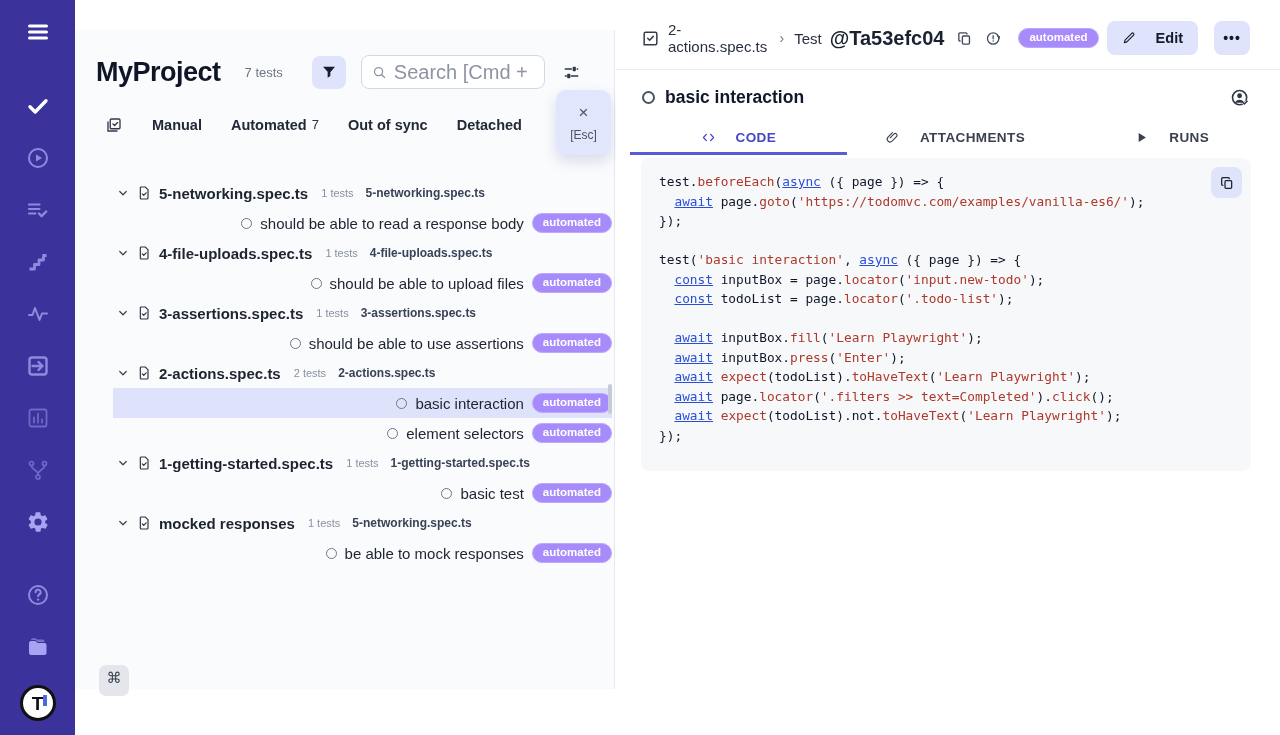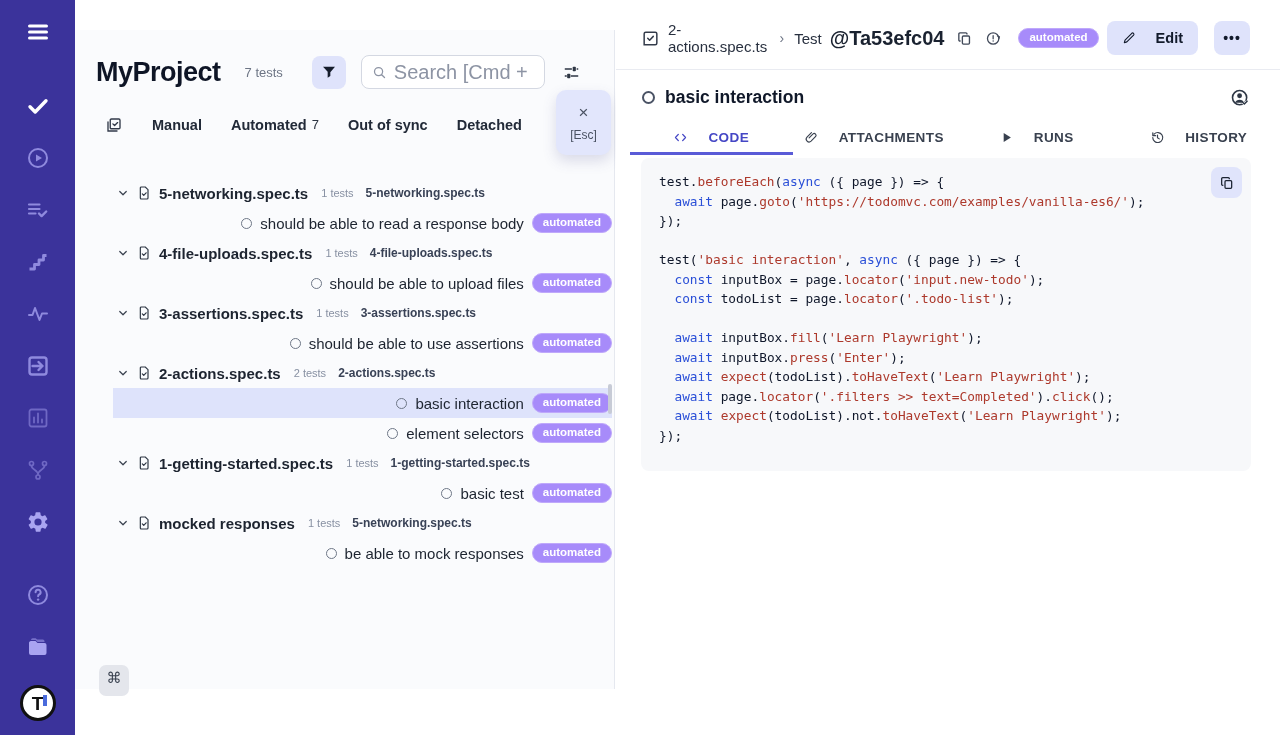--- a/index.html
+++ b/index.html
@@ -104,21 +104,21 @@
   .dtab.active { color:#4547c5; border-bottom-color:#5a5bd7; }
 
   .code-card { margin:3px 29px 0 25px; background:#f7f8fa; border-radius:8px; position:relative;
                padding:14px 18px; min-height:313px; }
   .copy-btn { position:absolute; top:9px; right:9px; width:31px; height:31px; background:#e0e4fb;
               border-radius:8px; display:flex; align-items:center; justify-content:center; cursor:pointer;
               color:#1c2433; }
   .copy-btn svg { width:16px; height:16px; }
   .code { font-family:"DejaVu Sans Mono","Liberation Mono",monospace; font-size:12.8px;
           line-height:19.5px; white-space:pre; color:#1f2937; }
-  .tk-p { color:#0f172a; } .tk-k { color:#2a4fd7; } .tk-r { color:#ad392c; }
+  .tk-p { color:#0f172a; } .tk-k { color:#2a4fd7;text-decoration:underline; } .tk-r { color:#ad392c; }
 </style>
 </head>
 <body>
 
 <div class="rail">
   <div class="ric c-white">
     <svg viewBox="0 0 24 24" fill="none">
         <path d="M3.5 6h17M3.5 12h17M3.5 18h17" stroke="currentColor" stroke-width="3" stroke-linecap="round"></path>
       </svg>
   </div>
@@ -457,29 +457,20 @@
         <span class="">ATTACHMENTS</span>
       </div>
       <div class="dtab">
         <span class="">
           <svg viewBox="0 0 24 24">
             <path fill="currentColor" d="M7.5 4.8 19 12 7.5 19.2z"></path>
           </svg>
         </span>
         <span class="">RUNS</span>
       </div>
-      <div class="dtab">
-        <span class="">
-          <svg viewBox="0 0 24 24" fill="none">
-            <path d="M4.4 12a8 8 0 1 0 2.2-5.5M4.5 4.5V9h4.5" stroke="currentColor" stroke-width="1.9" stroke-linecap="round" stroke-linejoin="round"></path>
-            <path d="M12 8.2v4.2l2.8 1.8" stroke="currentColor" stroke-width="1.9" stroke-linecap="round" stroke-linejoin="round"></path>
-          </svg>
-        </span>
-        <span class="">HISTORY</span>
-      </div>
     </div>
 
   <div class="code-card">
     <div class="copy-btn">
       <svg viewBox="0 0 24 24" fill="none">
           <rect x="9" y="8.5" width="10" height="11.5" rx="1.5" stroke="currentColor" stroke-width="1.9"></rect>
           <path d="M6.5 15.5h-1A1.5 1.5 0 0 1 4 14V5.5A1.5 1.5 0 0 1 5.5 4H14a1.5 1.5 0 0 1 1.5 1.5v1" stroke="currentColor" stroke-width="1.9"></path>
         </svg>
     </div>
     <div class="code"><div class="code-line"><span class="tk-p">test.</span><span class="tk-r">beforeEach</span><span class="tk-p">(</span><span class="tk-k">async</span><span class="tk-p"> ({ page }) =&gt; {</span></div><div class="code-line"><span class="tk-p">  </span><span class="tk-k">await</span><span class="tk-p"> page.</span><span class="tk-r">goto</span><span class="tk-p">(</span><span class="tk-r">'https://todomvc.com/examples/vanilla-es6/'</span><span class="tk-p">);</span></div><div class="code-line"><span class="tk-p">});</span></div><div class="code-line">&nbsp;</div><div class="code-line"><span class="tk-p">test(</span><span class="tk-r">'basic interaction'</span><span class="tk-p">, </span><span class="tk-k">async</span><span class="tk-p"> ({ page }) =&gt; {</span></div><div class="code-line"><span class="tk-p">  </span><span class="tk-k">const</span><span class="tk-p"> inputBox = page.</span><span class="tk-r">locator</span><span class="tk-p">(</span><span class="tk-r">'input.new-todo'</span><span class="tk-p">);</span></div><div class="code-line"><span class="tk-p">  </span><span class="tk-k">const</span><span class="tk-p"> todoList = page.</span><span class="tk-r">locator</span><span class="tk-p">(</span><span class="tk-r">'.todo-list'</span><span class="tk-p">);</span></div><div class="code-line">&nbsp;</div><div class="code-line"><span class="tk-p">  </span><span class="tk-k">await</span><span class="tk-p"> inputBox.</span><span class="tk-r">fill</span><span class="tk-p">(</span><span class="tk-r">'Learn Playwright'</span><span class="tk-p">);</span></div><div class="code-line"><span class="tk-p">  </span><span class="tk-k">await</span><span class="tk-p"> inputBox.</span><span class="tk-r">press</span><span class="tk-p">(</span><span class="tk-r">'Enter'</span><span class="tk-p">);</span></div><div class="code-line"><span class="tk-p">  </span><span class="tk-k">await</span><span class="tk-p"> </span><span class="tk-r">expect</span><span class="tk-p">(todoList).</span><span class="tk-r">toHaveText</span><span class="tk-p">(</span><span class="tk-r">'Learn Playwright'</span><span class="tk-p">);</span></div><div class="code-line"><span class="tk-p">  </span><span class="tk-k">await</span><span class="tk-p"> page.</span><span class="tk-r">locator</span><span class="tk-p">(</span><span class="tk-r">'.filters &gt;&gt; text=Completed'</span><span class="tk-p">).</span><span class="tk-r">click</span><span class="tk-p">();</span></div><div class="code-line"><span class="tk-p">  </span><span class="tk-k">await</span><span class="tk-p"> </span><span class="tk-r">expect</span><span class="tk-p">(todoList).not.</span><span class="tk-r">toHaveText</span><span class="tk-p">(</span><span class="tk-r">'Learn Playwright'</span><span class="tk-p">);</span></div><div class="code-line"><span class="tk-p">});</span></div></div>

